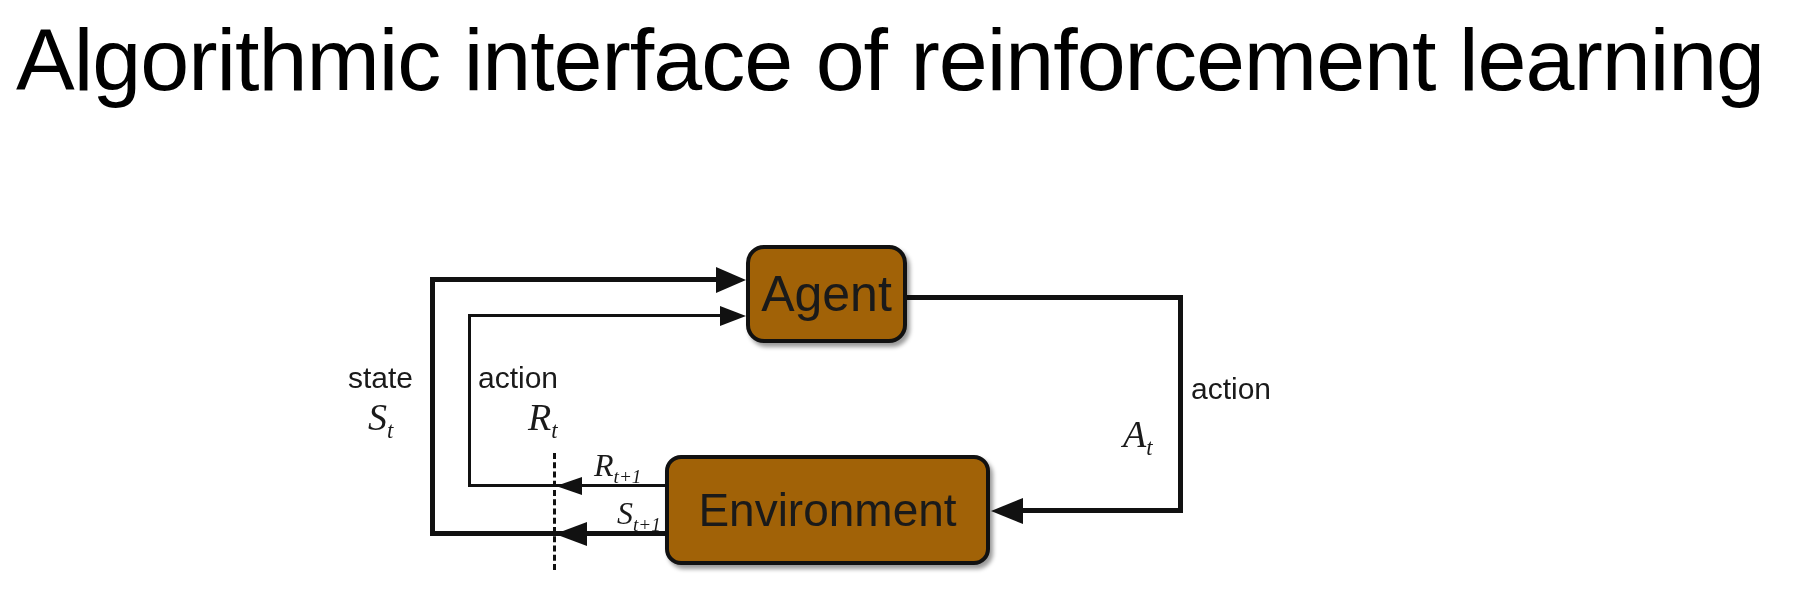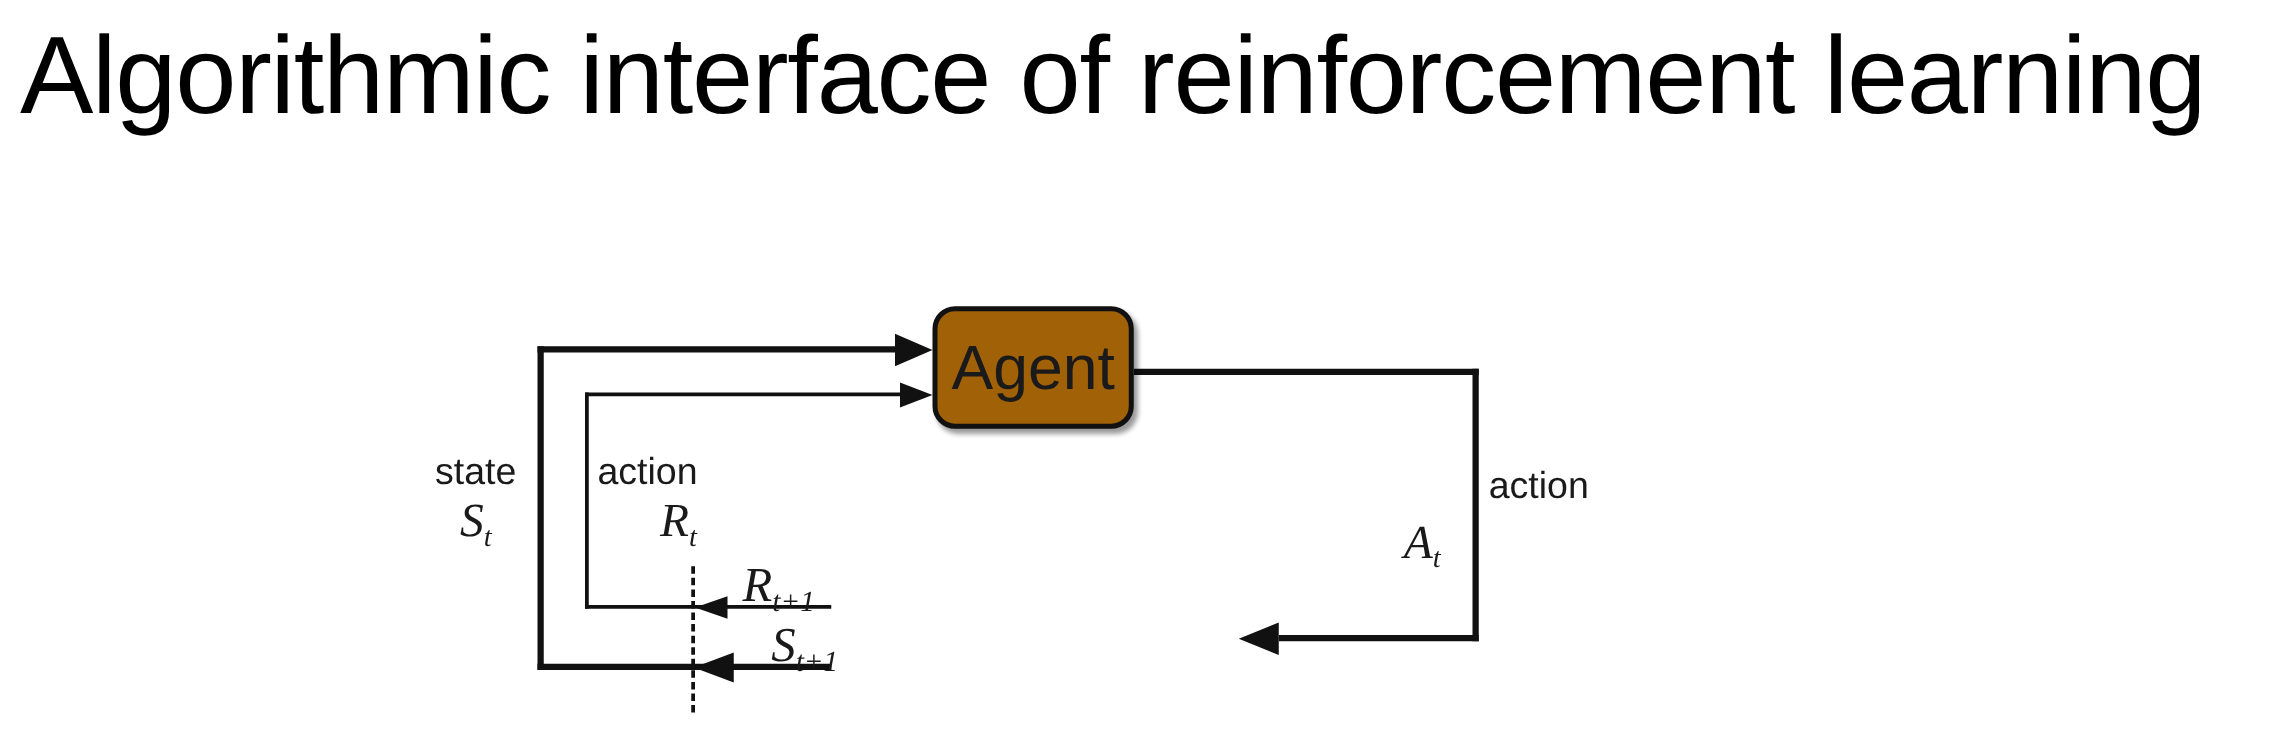--- a/index.html
+++ b/index.html
@@ -70,21 +70,21 @@
     position: absolute;
     font-family: "Liberation Serif", serif;
     font-style: italic;
     font-size: 38px;
     color: #1a1a1a;
     z-index: 4;
     white-space: nowrap;
     line-height: 1.0;
     text-align: center;
   }
-  .sym.small { font-size: 39px; }
+  .sym.small { font-size: 32px; }
   .sym sub {
     font-size: 0.6em;
     font-style: italic;
     line-height: 0;
     vertical-align: -0.35em;
   }
 </style>
 </head>
 <body style="background: rgb(255, 255, 255);">
 
@@ -107,20 +107,23 @@
   <div class="seg" style="left:907px; top:295px; width:276px; height:5px;"></div>
   <div class="seg" style="left:1178px; top:295px; width:5px; height:218px;"></div>
   <div class="seg" style="left:1023px; top:508px; width:160px; height:5px;"></div>
   <div class="arr left-md" style="left:991px; top:498px;"></div>
 
   <div class="dashed-v" style="left:553px; top:453px; height:117px;"></div>
 
   <div class="node agent">
     <span>Agent</span>
   </div>
+  <div class="node environment">
+    <span>Environment</span>
+  </div>
 
   <div class="lbl" style="left:348px; top:362px;">state</div>
   <div class="sym" style="left:368px; top:398px;"><span>S</span><sub>t</sub></div>
 
   <div class="lbl" style="left:478px; top:362px;">action</div>
   <div class="sym" style="left:480px; top:398px;margin-left:48px;"><span>R</span><sub>t</sub></div>
 
   <div class="sym small" style="left:594px; top:449px;"><span>R</span><sub>t+1</sub></div>
   <div class="sym small" style="left:617px; top:497px;"><span>S</span><sub>t+1</sub></div>
 

